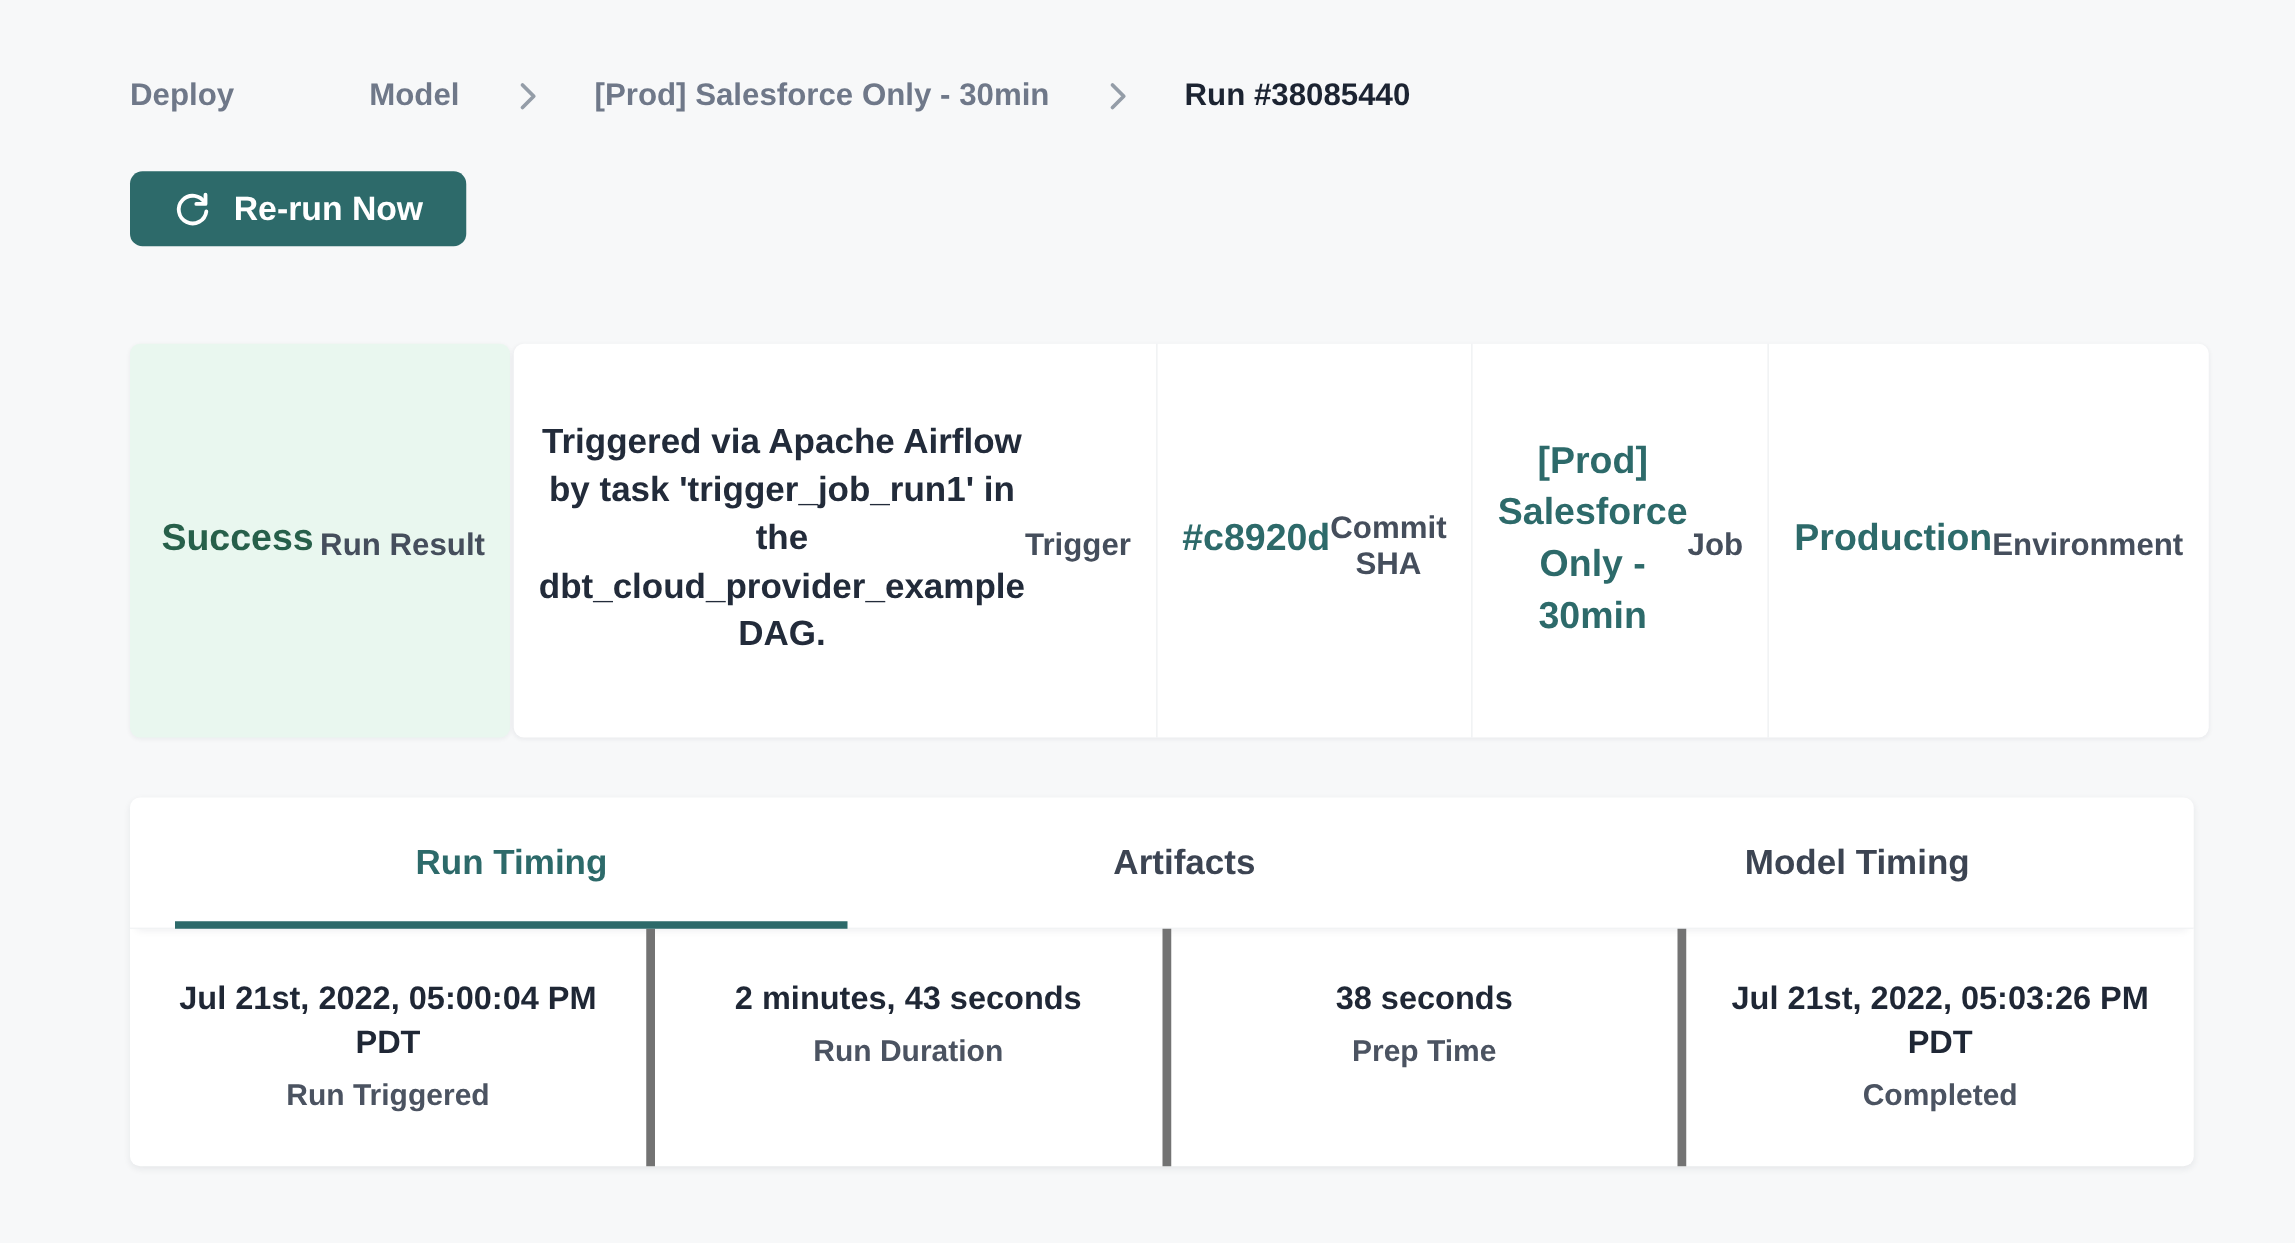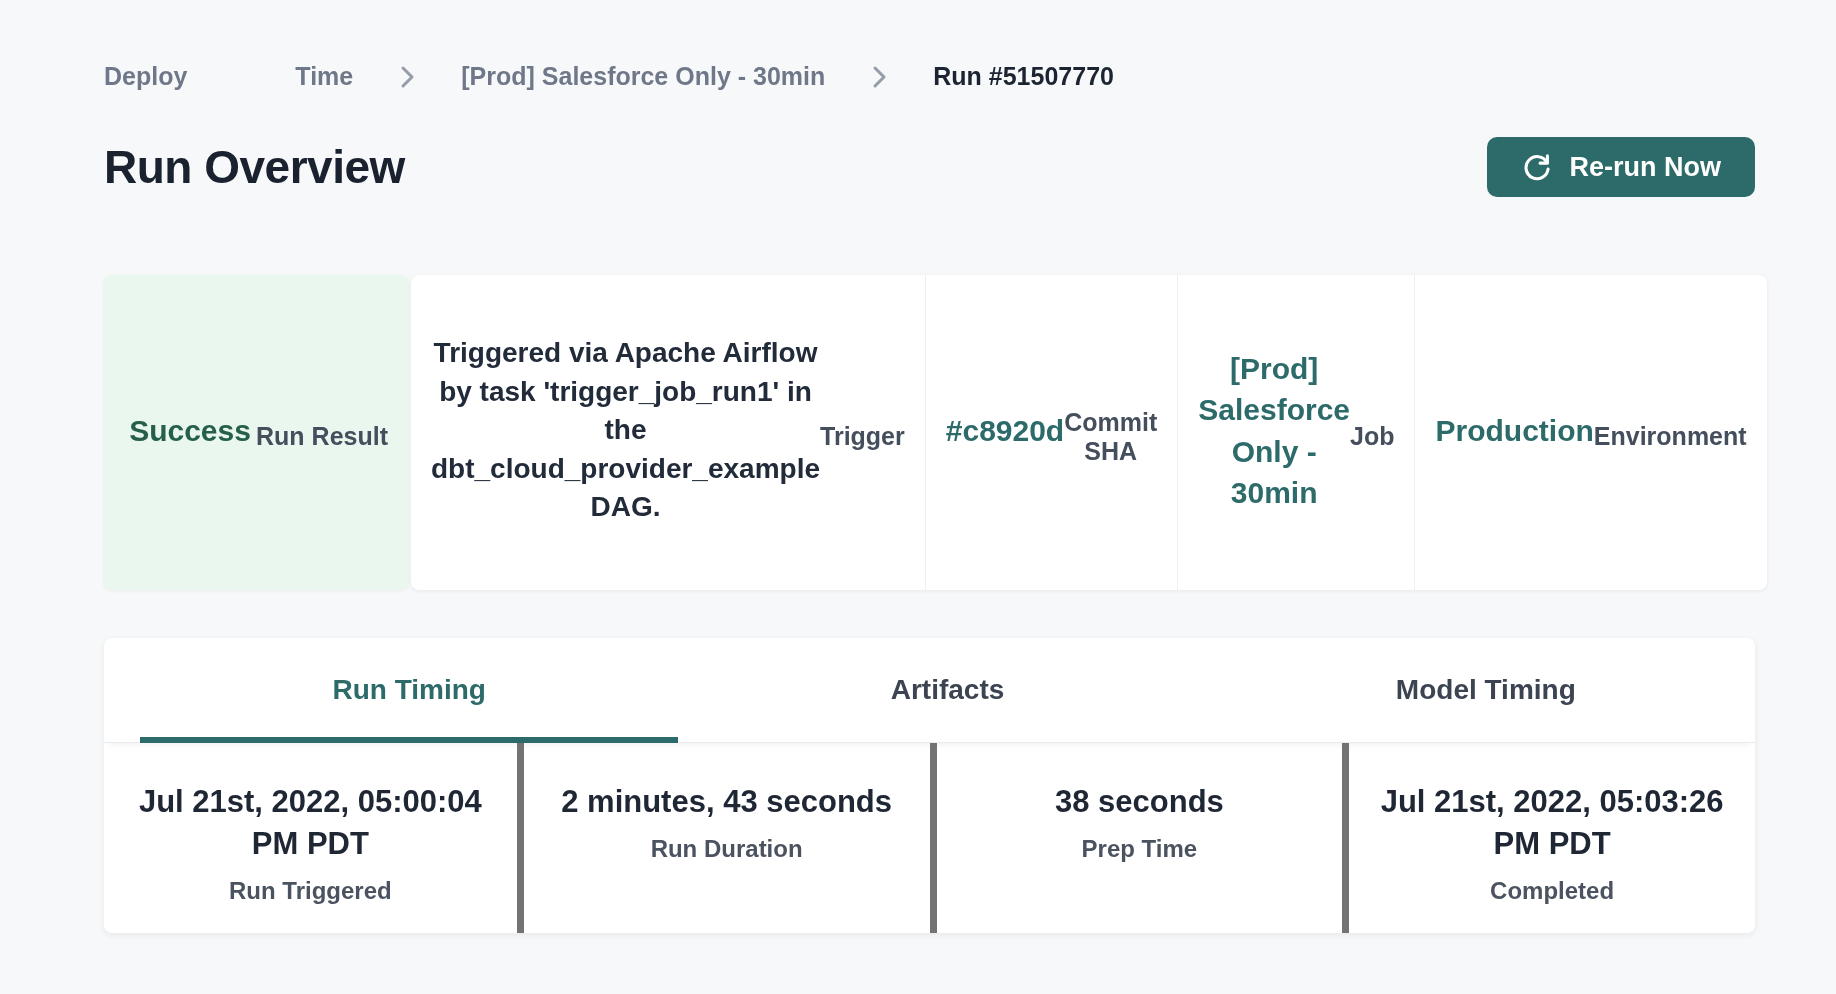--- a/index.html
+++ b/index.html
@@ -73,52 +73,51 @@
   .tab.active::after {
     content: ""; position: absolute; left: 0; right: 0; bottom: -1px;
     height: 6px; background: #2d6a6a;
   }
   .cells { display: grid; grid-template-columns: repeat(4, 1fr); height: 190px; }
   .cell {
     border-left: 7px solid #737373; text-align: center;
     padding-top: 38px; display: flex; flex-direction: column; align-items: center;
   }
   .cell:first-child { border-left: none; }
-  .cell-value { font-size: 31px; font-weight: 700; color: #1f2735; line-height: 1.35; max-width: 375px; }
+  .cell-value { font-size: 26px; font-weight: 700; color: #1f2735; line-height: 1.35; max-width: 375px; }
   .cell-label { font-size: 24px; font-weight: 600; color: #4b5361; margin-top: 12px; }
 </style>
 </head>
 <body>
 
 <div class="container">
 
   <nav class="breadcrumb">
     <span class="crumb">Deploy</span>
     <span class="crumb-sep">
       <svg width="20" height="26" viewBox="0 0 20 26">
           <polyline points="6,4 15,13 6,22" fill="none" stroke="#949dа8" stroke-width="3" stroke-linecap="round" stroke-linejoin="round"></polyline>
         </svg>
     </span>
-    <span class="crumb">Time</span>
+    <span class="crumb">Model</span>
     <span class="crumb-sep">
       <svg width="20" height="26" viewBox="0 0 20 26">
           <polyline points="6,4 15,13 6,22" fill="none" stroke="#949da8" stroke-width="3" stroke-linecap="round" stroke-linejoin="round"></polyline>
         </svg>
     </span>
     <span class="crumb">[Prod] Salesforce Only - 30min</span>
     <span class="crumb-sep">
       <svg width="20" height="26" viewBox="0 0 20 26">
           <polyline points="6,4 15,13 6,22" fill="none" stroke="#949da8" stroke-width="3" stroke-linecap="round" stroke-linejoin="round"></polyline>
         </svg>
     </span>
-    <span class="crumb current">Run #51507770</span>
+    <span class="crumb current">Run #38085440</span>
   </nav>
 
   <div class="title-row">
-    <h1 class="page-title">Run Overview</h1>
     <button class="rerun-btn">
       <span style="display:flex;">
         <svg width="32" height="32" viewBox="0 0 24 24" fill="none">
           <path d="M19.4 8.6 A 8.3 8.3 0 1 0 20.3 13.6" stroke="#ffffff" stroke-width="2.3" stroke-linecap="round"></path>
           <polyline points="19.8,3.6 19.8,9.1 14.3,9.1" fill="none" stroke="#ffffff" stroke-width="2.3" stroke-linecap="round" stroke-linejoin="round"></polyline>
         </svg>
       </span>
       <span>Re-run Now</span>
     </button>
   </div>

